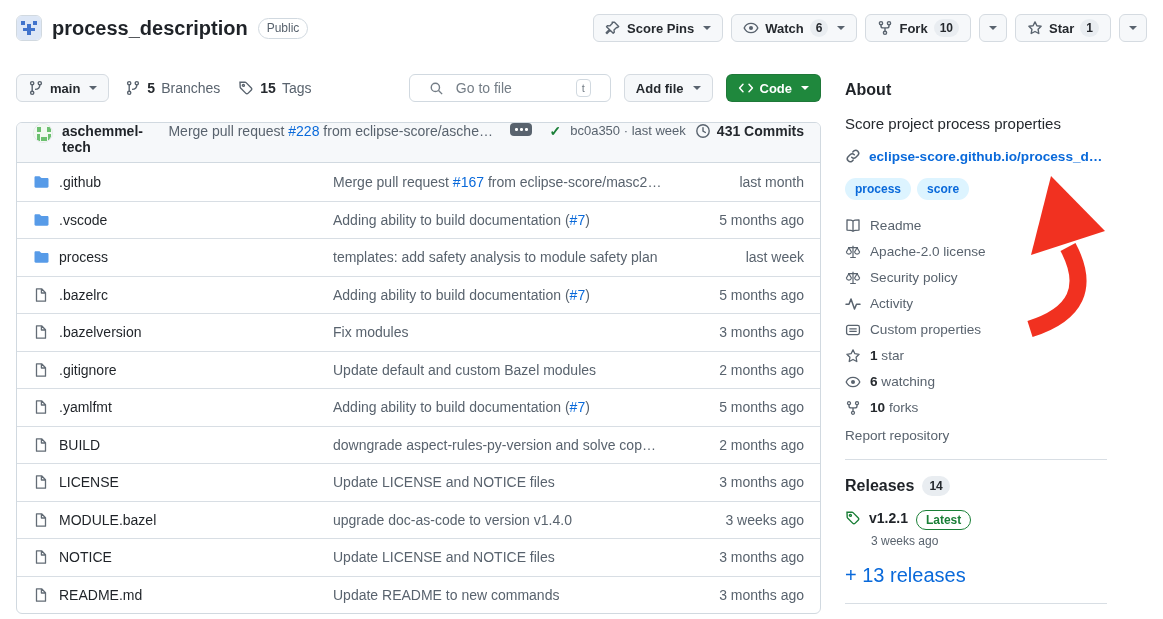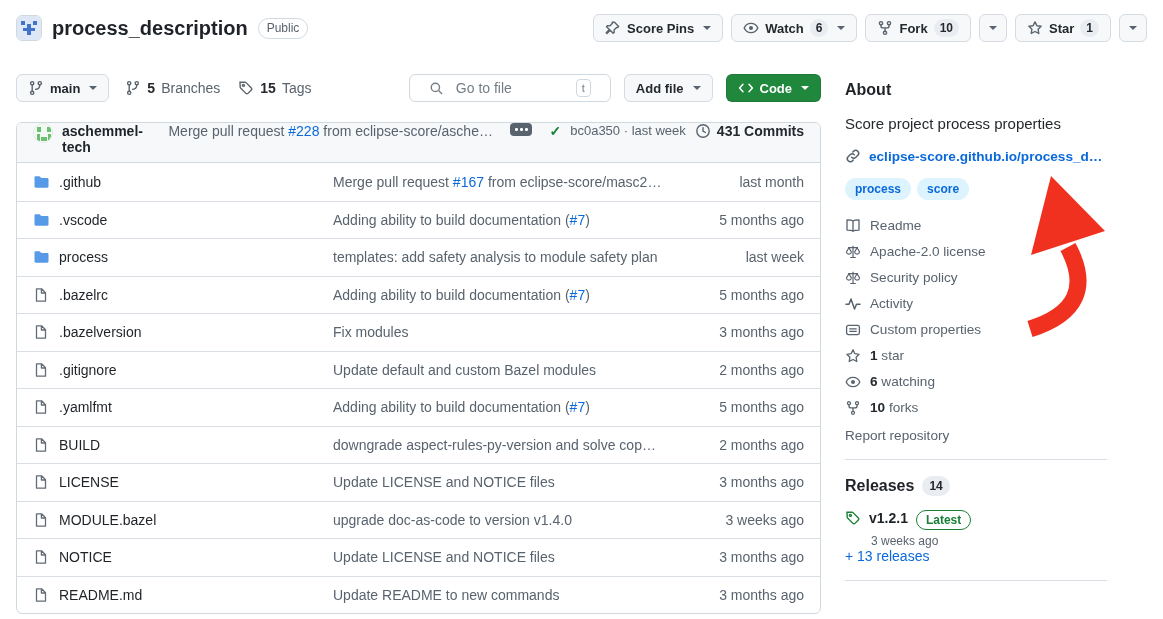--- a/index.html
+++ b/index.html
@@ -71,21 +71,21 @@
   .side-item{display:flex;gap:9px;align-items:center;font-size:13.6px;color:var(--muted);cursor:pointer;line-height:16px}
   .side-item b{color:#25292e}
   .report{margin-top:12px;font-size:13.6px;color:var(--muted);cursor:pointer}
   .divider{border-top:1px solid #d8dee4;margin:16px 0 0 0}
   .rel-head{display:flex;gap:8px;align-items:center;font-size:16px;font-weight:700;margin-top:16px}
   .rel-head .counter{background:var(--pill);border-radius:999px;padding:0 7px;font-size:12px;line-height:20px;font-weight:700;color:#25292e}
   .rel-row{display:flex;gap:8px;align-items:flex-start;margin-top:14px}
   .rel-ver{font-weight:700;font-size:14px;color:var(--fg);cursor:pointer}
   .latest{border:1px solid #1a7f37;color:#1a7f37;font-size:12px;font-weight:700;border-radius:999px;padding:1px 9px;line-height:16px}
   .rel-time{font-size:12px;color:var(--muted);margin:4px 0 0 26px}
-  .rel-more{font-size:14px;color:var(--link);margin-top:0;cursor:pointer}
+  .rel-more{font-size:20px;color:var(--link);margin-top:16px;cursor:pointer}
 
   
   .arrow-svg{position:absolute;left:1016px;top:167px;z-index:5;pointer-events:none}
   .arrow-head{fill:var(--arrow-red)}
   .arrow-tail{fill:none;stroke:var(--arrow-red);stroke-width:17;stroke-linecap:butt}
 </style>
 </head>
 <body>
 
 <div class="page">

